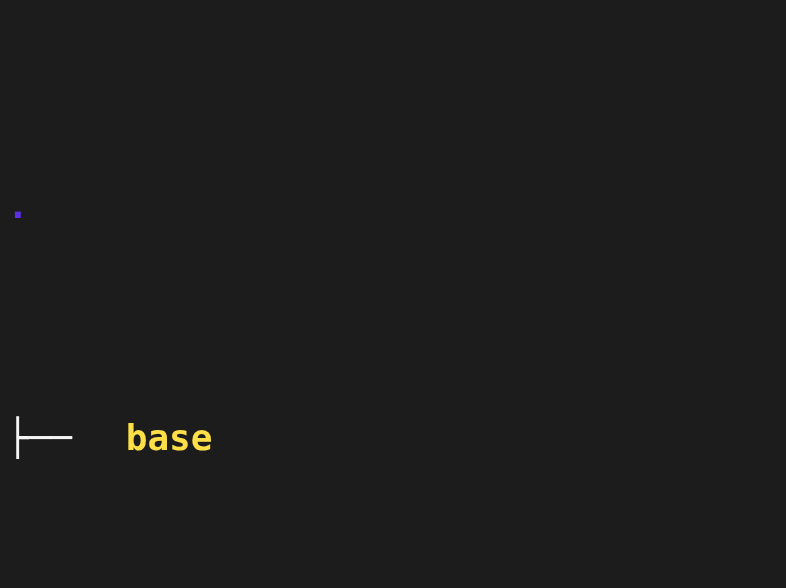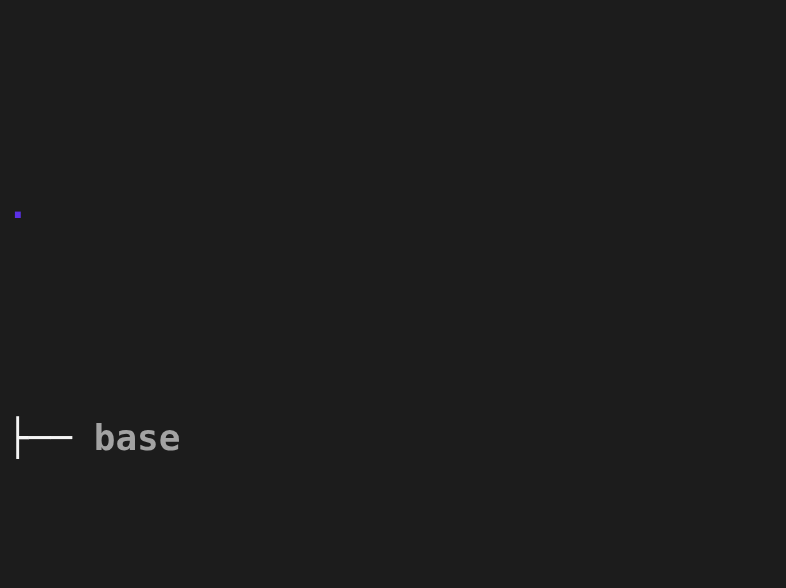--- a/index.html
+++ b/index.html
@@ -28,22 +28,23 @@
   }
   .tree-line {
     white-space: pre;
     height: 58px;
     display: block;
   }
   .branch {
     color: #f4f4f4;
   }
   .dir {
-    color: #a3a3a3;
+    color: #fde047;
     font-weight: bold;
+    margin-left: 32px;
   }
   .root-dot {
     color: #5b30e8;
     font-weight: bold;
   }
 </style>
 </head>
 <body>
 
 <div id="screen">

